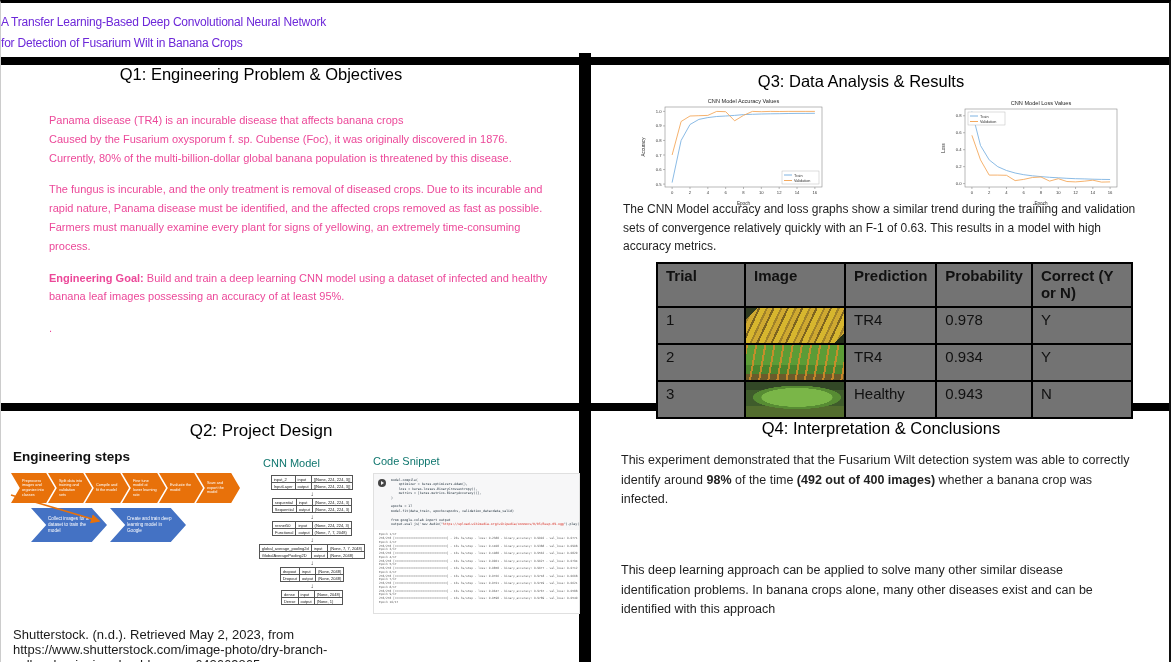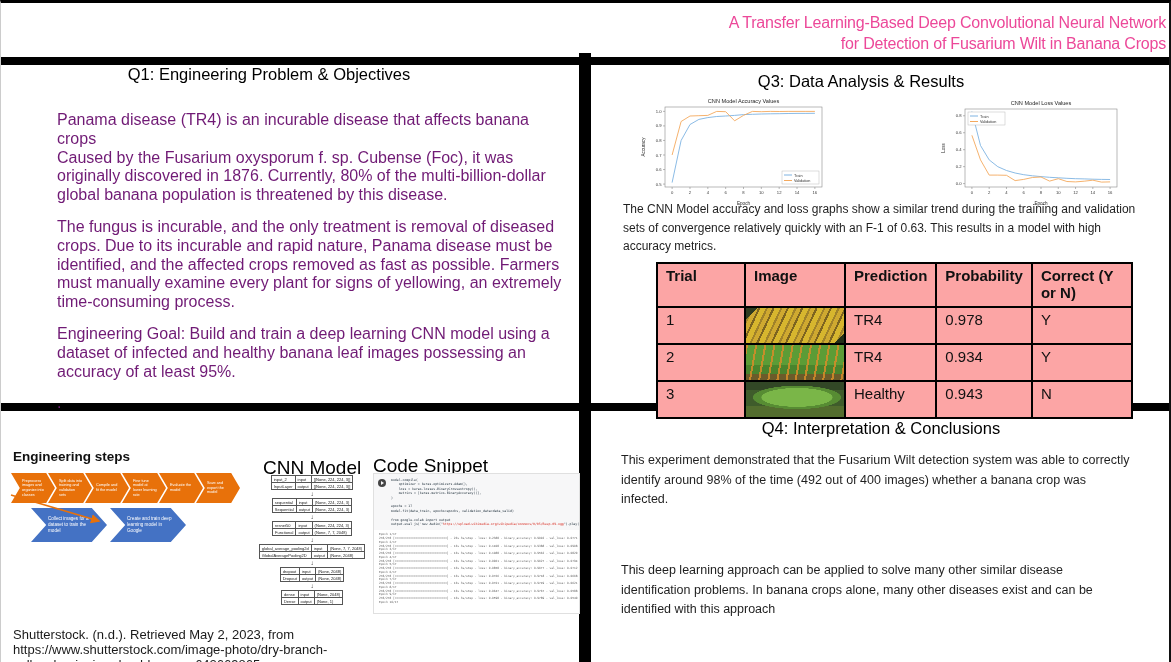--- a/index.html
+++ b/index.html
@@ -1,63 +1,63 @@
 <!DOCTYPE html>
 <html><head>
 <meta charset="utf-8">
 <style>
   *{margin:0;padding:0;box-sizing:border-box}
   body{background:#9a9a9a;font-family:"Liberation Sans",sans-serif}
   .page{position:relative;width:1171px;height:662px;background:#fff;color:#1a1a1a;
         overflow:hidden;border-top:3px solid #000;border-right:2px solid #111;border-left:1px solid #ccc}
   .hbar{position:absolute;left:0;width:1171px;height:8px;background:#000}
   .vbar{position:absolute;top:50px;left:578px;width:12px;height:612px;background:#000}
-  .title-band{position:absolute;top:9px;left:0;width:1165px;text-align:right;
-              font-size:16px;line-height:21px;color:#ec4899;letter-spacing:-0.2px}
+  .title-band{position:absolute;top:9px;left:0;width:1165px;text-align:left;
+              font-size:12px;line-height:21px;color:#6d28d9;letter-spacing:-0.2px}
   .quad{position:absolute}
-  #q1{left:8px;top:62px;width:578px;height:338px}
+  #q1{left:0;top:62px;width:578px;height:338px}
   #q3{left:590px;top:69px;width:581px;height:338px}
   #q2{left:0;top:408px;width:578px;height:254px}
   #q4{left:590px;top:408px;width:581px;height:254px}
   .qtitle{position:absolute;text-align:center;font-size:16.5px;color:#000}
   #q1 .qtitle{left:0;top:7;width:520px}
   #q3 .qtitle{left:0;top:5;width:540px}
   #q2 .qtitle{left:0;top:10px;width:520px;font-size:17px}
   #q4 .qtitle{left:10px;top:8px;width:560px}
   
-  .q1body{position:absolute;left:48px;top:46px;width:508px;font-size:16px;line-height:18.8px;color:#701a75}
+  .q1body{position:absolute;left:48px;top:46px;width:508px;font-size:11px;line-height:18.8px;color:#ec4899}
   .q1body p{margin-bottom:13px}
   .pline{display:block}
-  .b{font-weight:400}
+  .b{font-weight:700}
   
   .chart{position:absolute}
   #chart-acc{left:48px;top:24px}
   #chart-loss{left:348px;top:26px}
   svg text{font-family:"Liberation Sans",sans-serif}
   .q3para{position:absolute;left:32px;top:128px;width:516px;font-size:12px;line-height:18.5px;color:#1f1f1f}
-  table.results{position:absolute;left:65px;top:190px;border-collapse:collapse;table-layout:fixed;background:#fca5a5}
+  table.results{position:absolute;left:65px;top:190px;border-collapse:collapse;table-layout:fixed;background:#737373}
   table.results th,table.results td{border:2px solid #000;font-size:15px;text-align:left;
       padding:3px 8px;vertical-align:top;color:#111}
   table.results th{font-weight:700;height:44px}
   table.results td{height:35px;font-weight:400}
   td.imgcell{padding:0 !important;vertical-align:middle}
   .leaf{width:100%;height:35px}
   .leaf-dry{background:
      linear-gradient(135deg,#2f3b22 0 9%,rgba(0,0,0,0) 9%),
      linear-gradient(315deg,#243018 0 7%,rgba(0,0,0,0) 7%),
      repeating-linear-gradient(115deg,#d7b62e 0 5px,#a0822a 5px 7px,#cfa930 7px 11px,#7d6420 11px 13px)}
   .leaf-streaked{background:
      repeating-linear-gradient(100deg,rgba(214,140,40,0.85) 0 2px,rgba(0,0,0,0) 2px 9px),
      linear-gradient(180deg,#5c9c36 0 58%,#4a842d 58% 82%,#6b5b2a 82%)}
   .leaf-healthy{background:
      radial-gradient(ellipse 62% 46% at 52% 44%,#7ab648 0 58%,#578c33 59% 72%,rgba(0,0,0,0) 73%),
      linear-gradient(180deg,#324726 0 22%,#3f5c2b 22% 68%,#536d2e 68%)}
   
   .steps-label{position:absolute;left:12px;top:38px;font-size:13.5px;font-weight:600;color:#111}
-  .sublabel{position:absolute;font-size:19px;color:#000000}
+  .sublabel{position:absolute;font-size:11px;color:#0f766e}
   #cnn-label{left:262px;top:46px}
   #code-label{left:372px;top:44px}
   .chev-row{position:absolute;display:flex}
   #orange-row{left:10px;top:62px}
   #blue-row{left:30px;top:97px}
   .chev{clip-path:polygon(0 0,80% 0,100% 50%,80% 100%,0 100%,20% 50%);
         color:#fff;display:flex;align-items:center;line-height:1.25;text-align:left}
   .chev.o{width:44px;height:30px;margin-right:-7px;background:#e8710a;font-size:3.8px;padding:2px 9px 2px 11px}
   .chev.bl{width:76px;height:34px;margin-right:3px;background:#4472c4;font-size:4.6px;padding:2px 13px 2px 17px}
   .step-arrow{position:absolute;left:0;top:0;pointer-events:none}
@@ -234,20 +234,21 @@
             </td>
             <td>Healthy</td>
             <td>0.943</td>
             <td>N</td>
           </tr>
         </tbody>
     </table>
   </div>
 
   <div class="quad" id="q2">
+    <div class="qtitle">Q2: Project Design</div>
     <div class="steps-label">Engineering steps</div>
     <div class="sublabel" id="cnn-label">CNN Model</div>
     <div class="sublabel" id="code-label">Code Snippet</div>
 
     <div class="chev-row" id="orange-row">
         <div class="chev o">
           <span>Preprocess images and organize into classes</span>
         </div>
         <div class="chev o">
           <span>Split data into training and validation sets</span>

